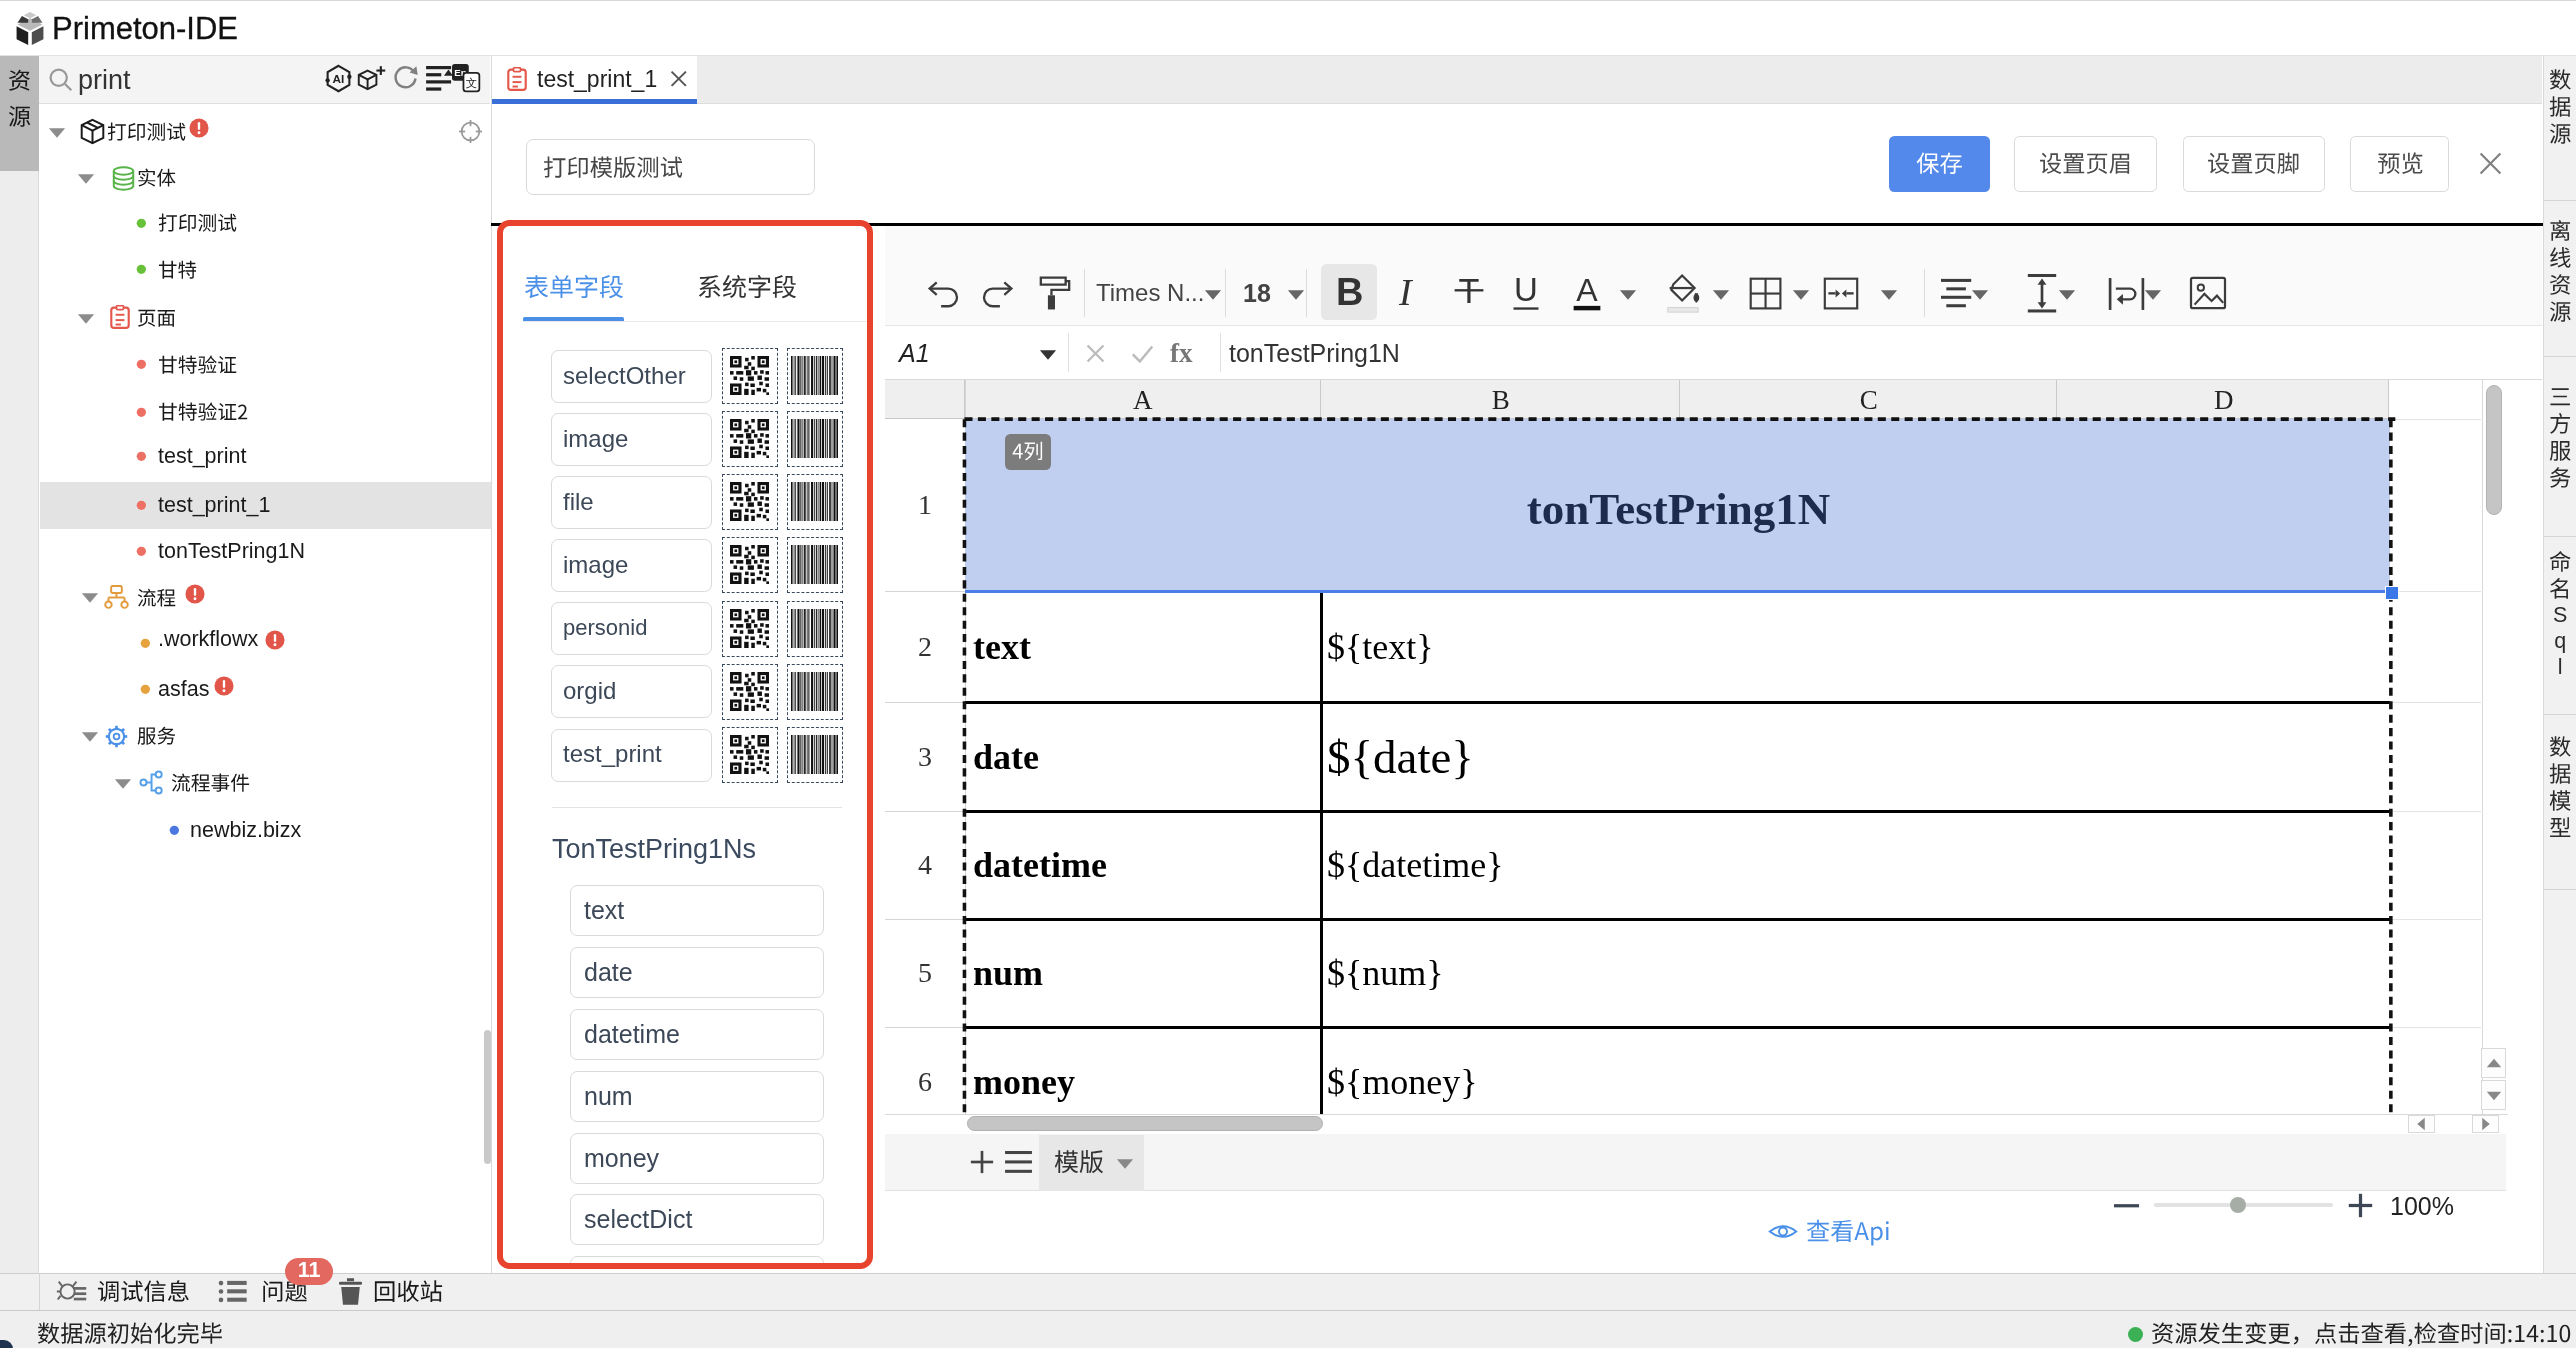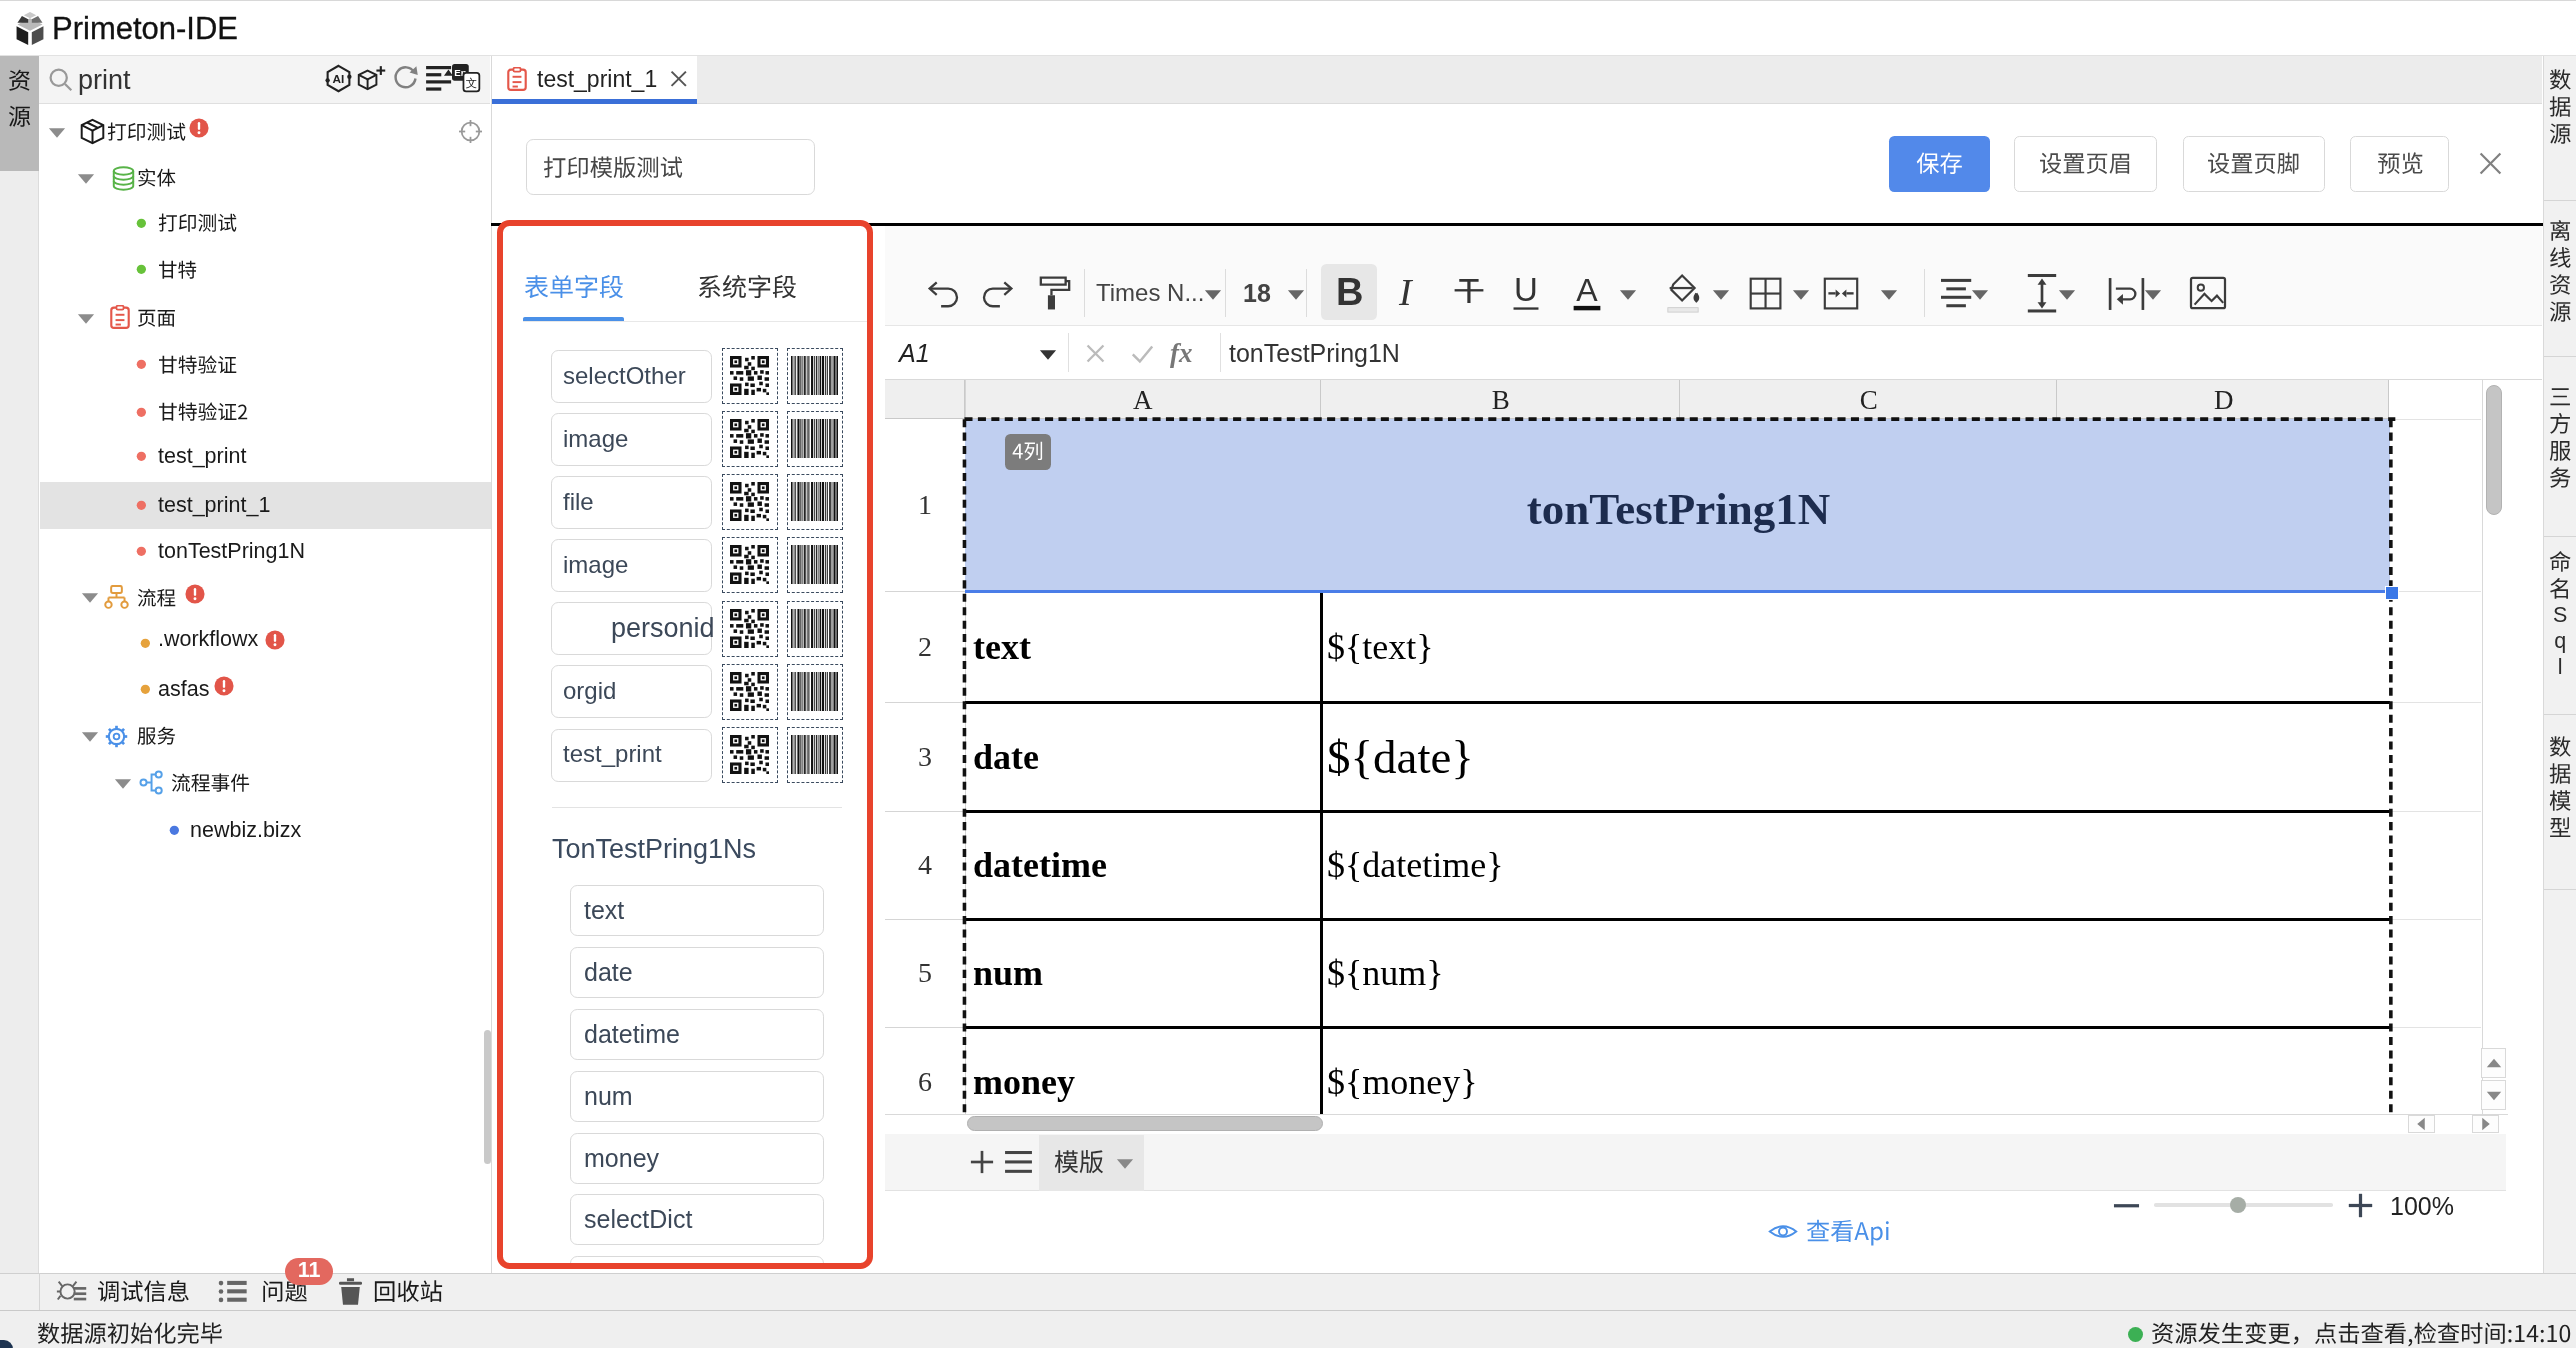--- a/index.html
+++ b/index.html
@@ -394,21 +394,21 @@
       <polygon points="1161,390.6 1179,390.6 1170,401.4" fill="#333"></polygon>
     </svg>
     <div class="a" style="left:1068px;top:333px;width:0.9px;height:39px;background:#e0e0e0"></div>
     <svg class="a" style="left:1084px;top:342px" width="23" height="23" viewBox="0 0 26 26">
       <line x1="4" y1="4" x2="22" y2="22" stroke="#bbb" stroke-width="2.6"></line>
       <line x1="22" y1="4" x2="4" y2="22" stroke="#bbb" stroke-width="2.6"></line>
     </svg>
     <svg class="a" style="left:1130px;top:342px" width="25" height="23" viewBox="0 0 28 26">
       <polyline points="3,14 11,22 25,5" fill="none" stroke="#bbb" stroke-width="2.8"></polyline>
     </svg>
-    <div class="a serif" style="left:1170px;top:326px;height:54px;line-height:54px;font-size:27px;color:#777;font-style:italic;font-weight:bold">fx</div>
+    <div class="a serif" style="left:1170px;top:326px;height:54px;line-height:54px;font-size:27px;color:#777;font-weight:bold">fx</div>
     <div class="a" style="left:1220px;top:333px;width:0.9px;height:39px;background:#e0e0e0"></div>
     <div class="a " style="left:1229px;top:328px;height:50px;line-height:50px;font-size:25px;color:#333;">tonTestPring1N</div>
     <div class="a" style="left:885px;top:380px;width:80px;height:39px;background:#efefef;border:0.9px solid #c9c9c9;border-width:0 0.9px 0.9px 0"></div>
     <div class="a" style="left:965px;top:380px;width:356px;height:39px;background:#efefef;border-right:0.9px solid #c9c9c9;border-bottom:0.9px solid #c9c9c9"></div>
     <div class="a" style="left:1321px;top:380px;width:359px;height:39px;background:#efefef;border-right:0.9px solid #c9c9c9;border-bottom:0.9px solid #c9c9c9"></div>
     <div class="a" style="left:1680px;top:380px;width:377px;height:39px;background:#efefef;border-right:0.9px solid #c9c9c9;border-bottom:0.9px solid #c9c9c9"></div>
     <div class="a" style="left:2057px;top:380px;width:332px;height:39px;background:#efefef;border-right:0.9px solid #c9c9c9;border-bottom:0.9px solid #c9c9c9"></div>
     <div class="a serif" style="left:1132px;top:373px;height:54px;line-height:54px;font-size:27px;color:#222;text-align:center;width:21.5px">A</div>
     <div class="a serif" style="left:1490px;top:373px;height:54px;line-height:54px;font-size:27px;color:#222;text-align:center;width:21.5px">B</div>
     <div class="a serif" style="left:1858px;top:373px;height:54px;line-height:54px;font-size:27px;color:#222;text-align:center;width:21.5px">C</div>
@@ -625,21 +625,21 @@
       <div class="a " style="left:60px;top:314px;height:48px;line-height:48px;font-size:24px;color:#3c4858;">image</div>
       <div class="a" style="left:219px;top:310px;width:56px;height:56px;border:1.8px dashed #3a4a5e"></div>
       <svg class="a" style="left:227px;top:318px" width="39" height="39" viewBox="0 0 44 44">
         <use href="#qr"></use>
       </svg>
       <div class="a" style="left:284px;top:310px;width:56px;height:56px;border:1.8px dashed #3a4a5e"></div>
       <svg class="a" style="left:288px;top:318px" width="47" height="39" viewBox="0 0 88 44" preserveAspectRatio="none">
         <use href="#bc"></use>
       </svg>
       <div class="a" style="left:48px;top:375px;width:161px;height:53px;background:#fff;border:1.8px solid #d9d9d9;border-radius:7.2px"></div>
-      <div class="a " style="left:60px;top:377px;height:48px;line-height:48px;font-size:27px;color:#3c4858;margin-left:48px;">personid</div>
+      <div class="a " style="left:60px;top:377px;height:48px;line-height:48px;font-size:22px;color:#3c4858;">personid</div>
       <div class="a" style="left:219px;top:374px;width:56px;height:56px;border:1.8px dashed #3a4a5e"></div>
       <svg class="a" style="left:227px;top:382px" width="39" height="39" viewBox="0 0 44 44">
         <use href="#qr"></use>
       </svg>
       <div class="a" style="left:284px;top:374px;width:56px;height:56px;border:1.8px dashed #3a4a5e"></div>
       <svg class="a" style="left:288px;top:382px" width="47" height="39" viewBox="0 0 88 44" preserveAspectRatio="none">
         <use href="#bc"></use>
       </svg>
       <div class="a" style="left:48px;top:438px;width:161px;height:53px;background:#fff;border:1.8px solid #d9d9d9;border-radius:7.2px"></div>
       <div class="a " style="left:60px;top:440px;height:48px;line-height:48px;font-size:24px;color:#3c4858;">orgid</div>

